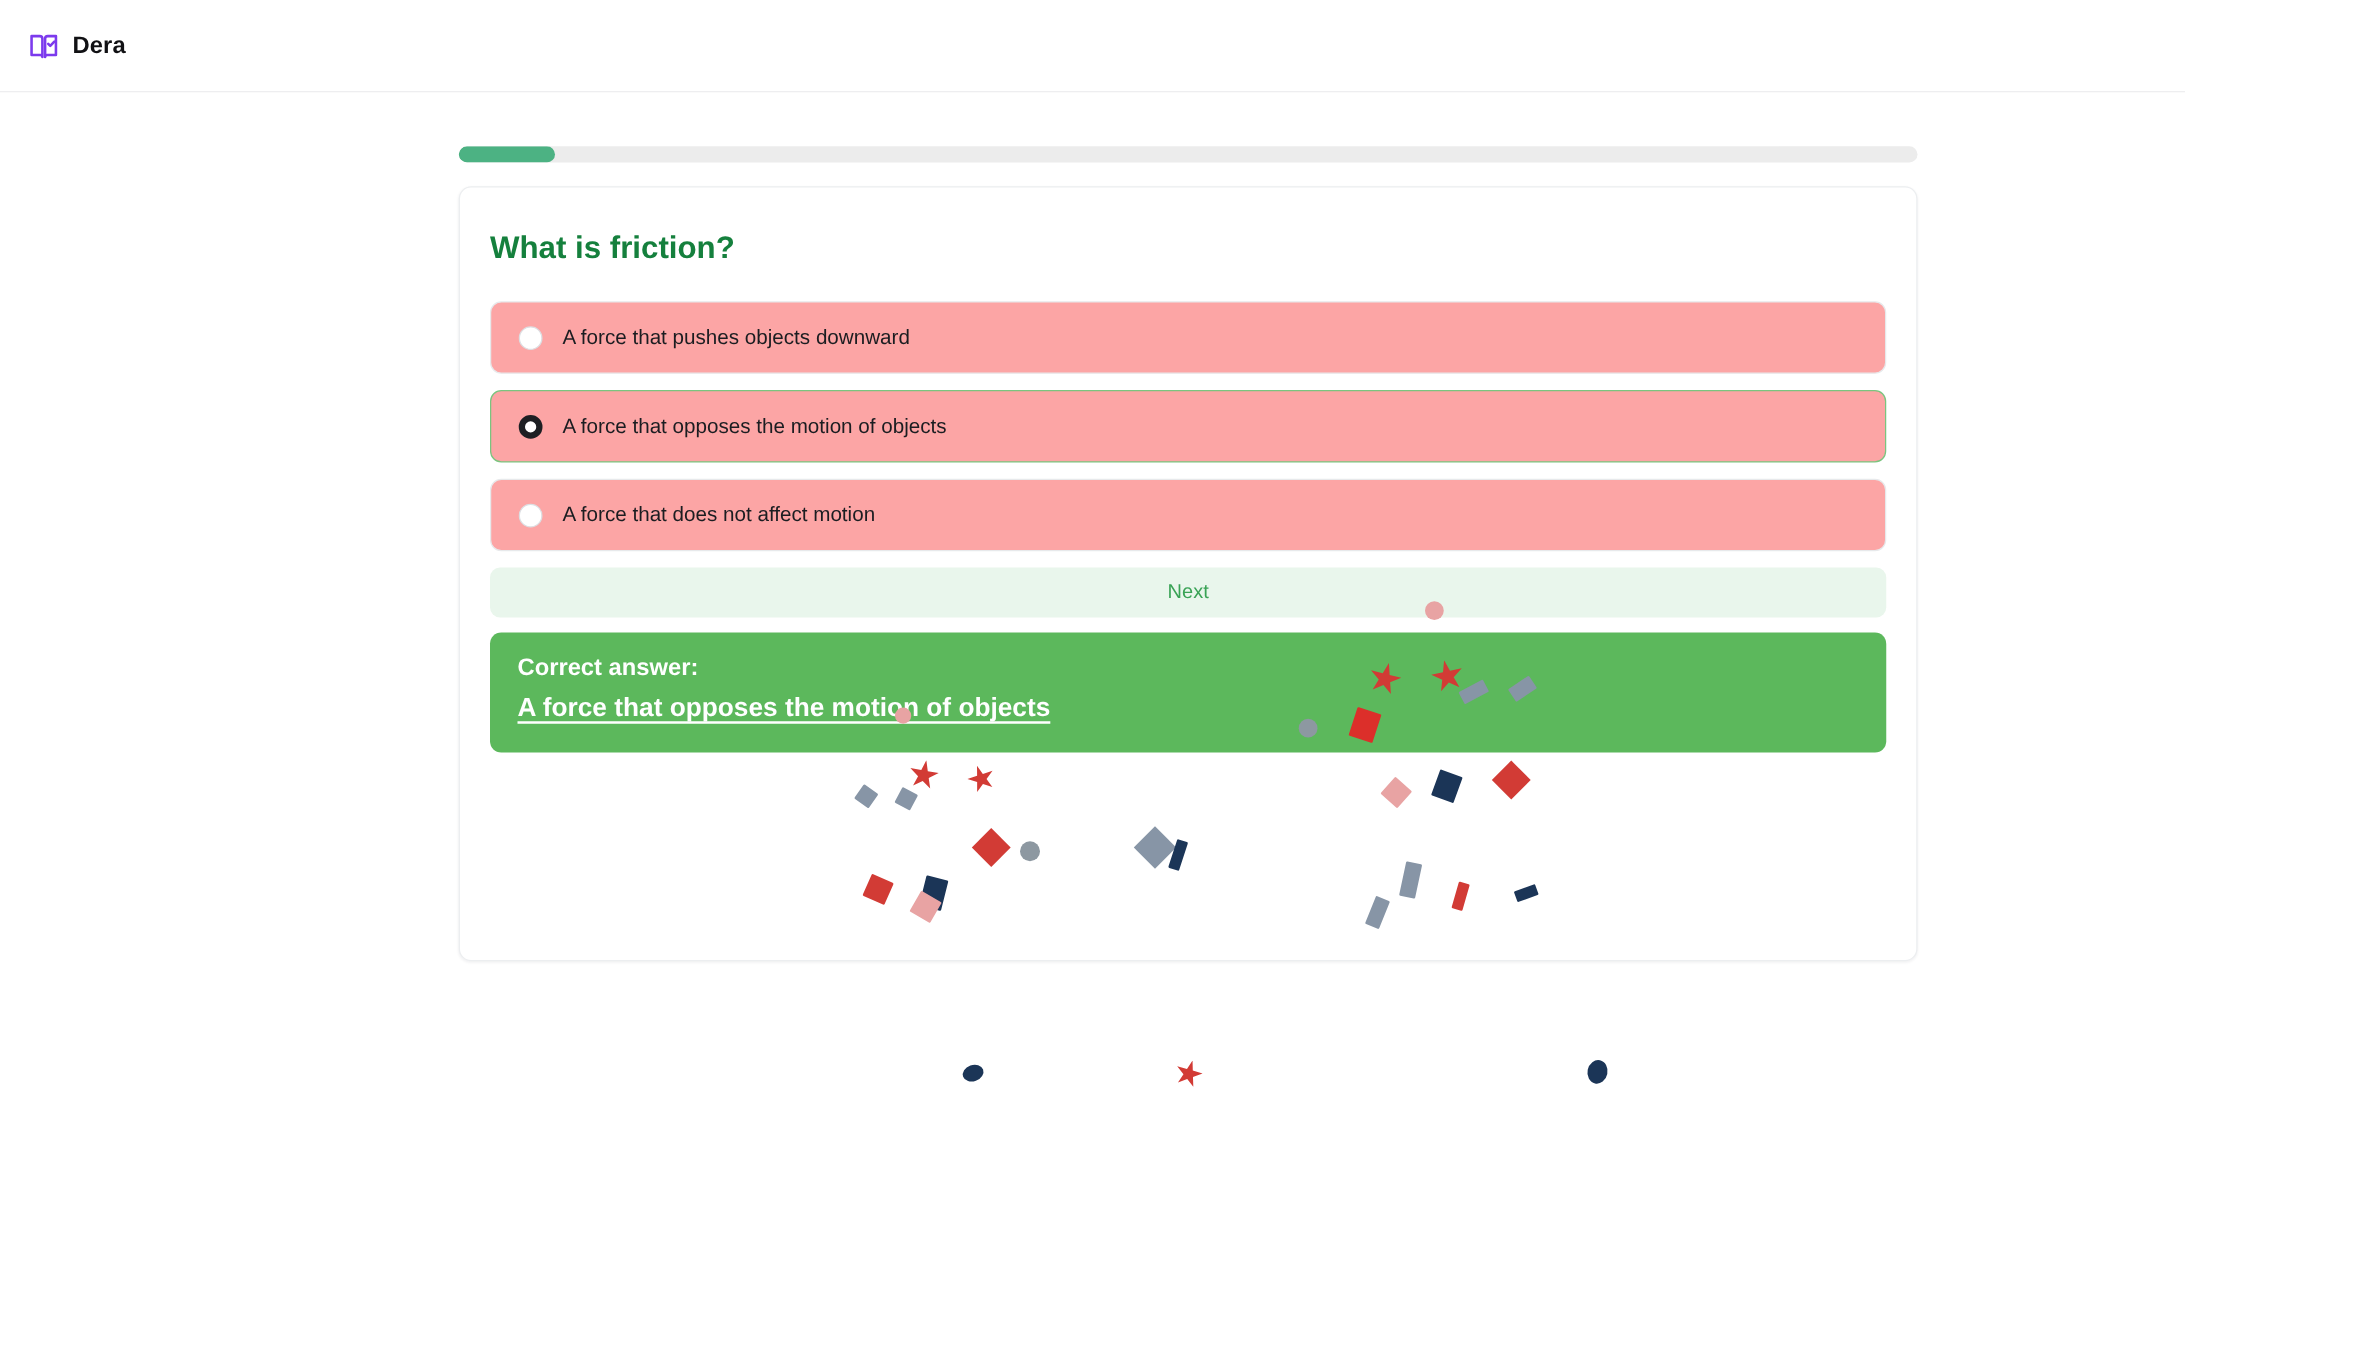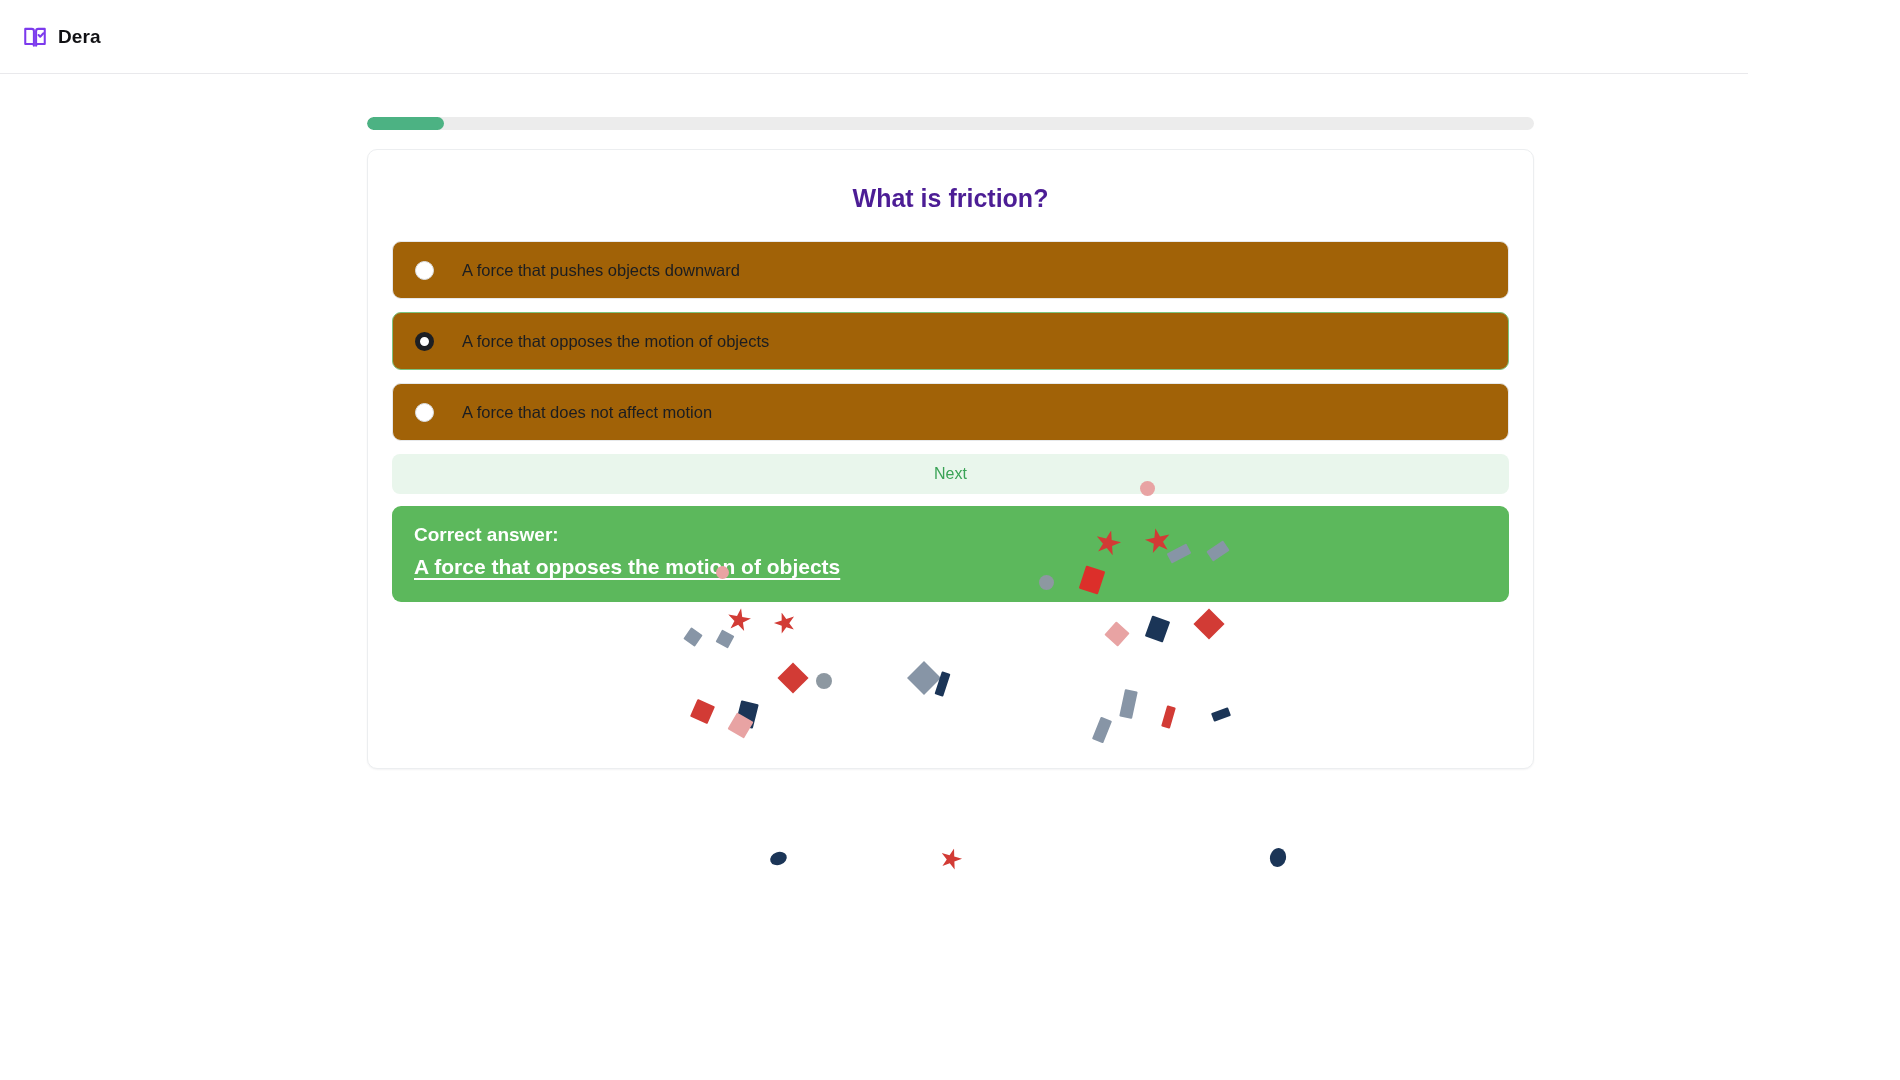--- a/index.html
+++ b/index.html
@@ -81,32 +81,31 @@
     margin-top: 19px;
     background: #ffffff;
     border: 1px solid #eceef0;
     border-radius: 10px;
     box-shadow: 0 1px 2px rgba(16,24,40,.05);
     padding: 28px 24px 26px 24px;
     height: 620px;
     overflow: hidden;
   }
   .q-title {
-    font-size: 25px; font-weight: bold; color: #4c1d95;
+    font-size: 25px; font-weight: bold; color: #15803d;
     margin: 6px 0 0 0;
-    text-align: center;
   }
 
   .options { margin-top: 28px; display: flex; flex-direction: column; gap: 13px; }
   .option {
-    display: flex; align-items: center; gap: 28px;
+    display: flex; align-items: center; gap: 16px;
     height: 58px;
     border: 1px solid #e7e9eb;
     border-radius: 9px;
-    background: #a16207;
+    background: #fca5a5;
     padding: 0 22px;
     cursor: pointer;
   }
   .option.selected {
     border: 1.5px solid #7bc47f;
   }
   .radio {
     width: 19px; height: 19px; border-radius: 50%;
     border: 1.6px solid #dcdfe3; background: #fff;
     flex: 0 0 auto;

